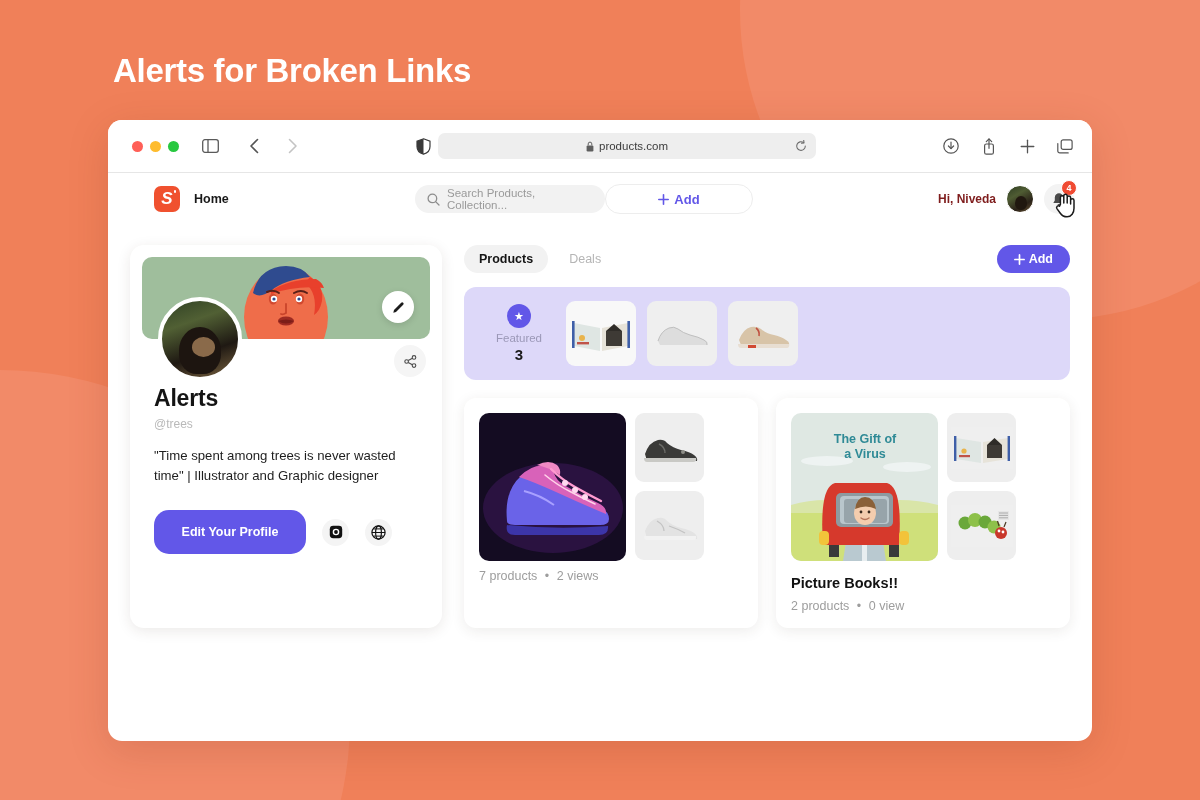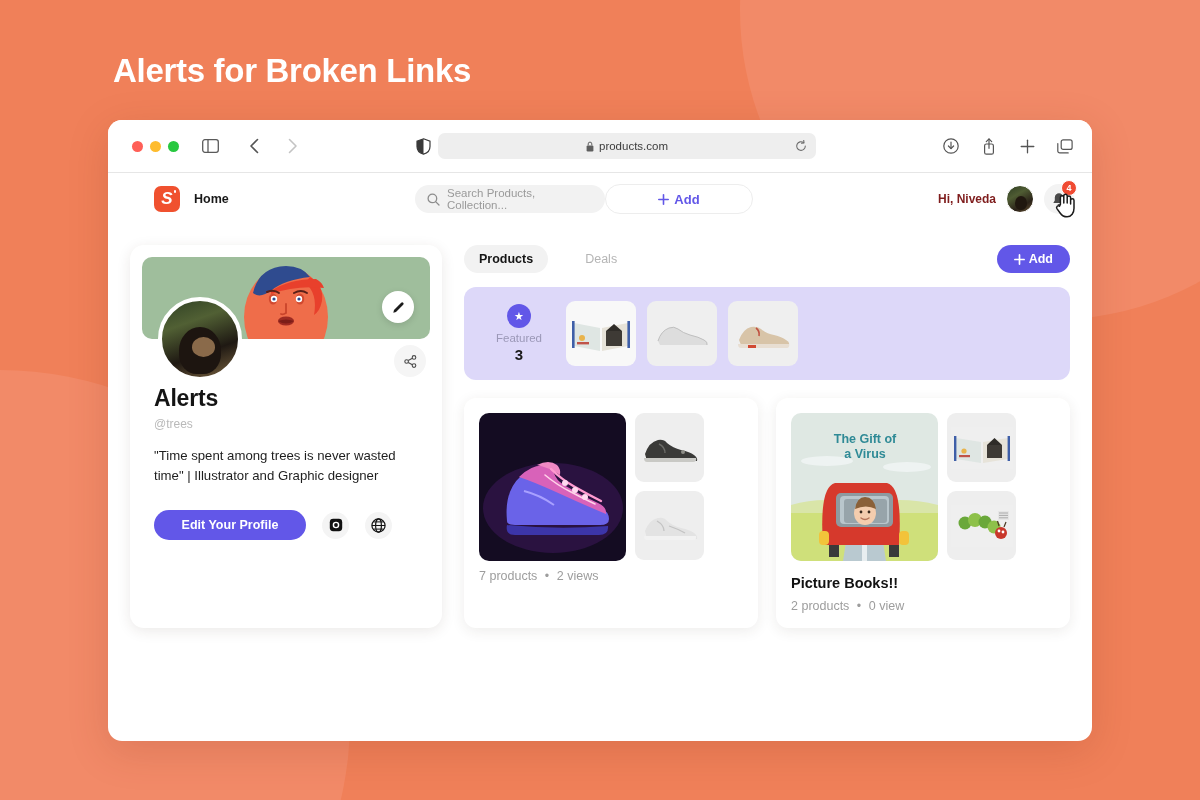--- a/index.html
+++ b/index.html
@@ -168,34 +168,34 @@
   .profile-name { font-size: 23px; font-weight: bold; color: #141414; letter-spacing: -0.2px;}
   .profile-handle { font-size: 12px; color: #b9b9b9; margin-top: 5px; }
   .profile-bio {
     font-size: 13.2px; color: #1e1e1e; line-height: 1.52; margin-top: 15px;
   }
   .profile-actions {
     display: flex; align-items: center; gap: 16px;
     padding: 0 24px; margin-top: 24px;
   }
   .edit-profile-btn {
-    flex: none; width: 152px; height: 30px; border-radius: 15px;
+    flex: none; width: 152px; height: 44px; border-radius: 15px;
     background: #6257e8; color: #fff; border: none;
     font-size: 12.5px; font-weight: bold;
     font-family: "Liberation Sans", sans-serif; cursor: pointer;
     display:flex; align-items:center; justify-content:center;text-align:right;
   }
   .social-btn {
     width: 27px; height: 27px; border-radius: 50%; background: #f4f4f4;
     display: flex; align-items: center; justify-content: center;
   }
 
   
   .right-col { flex: 1; min-width: 0; }
-  .tabs-row { display: flex; align-items: center; gap: 22px; }
+  .tabs-row { display: flex; align-items: center; gap: 6px; }
   .tab {
     padding: 7px 15px; border-radius: 15px; font-size: 12.5px;
   }
   .tab.active { background: #f2f2f2; color: #151515; font-weight: bold; }
   .tab.inactive { color: #b5b5b5; }
   .add-primary {
     margin-left: auto; background: #6257e8; color: #fff;
     border: none; border-radius: 15px; height: 28px; padding: 0 17px;
     font-size: 12.5px; font-weight: bold;
     font-family: "Liberation Sans", sans-serif; cursor: pointer;

